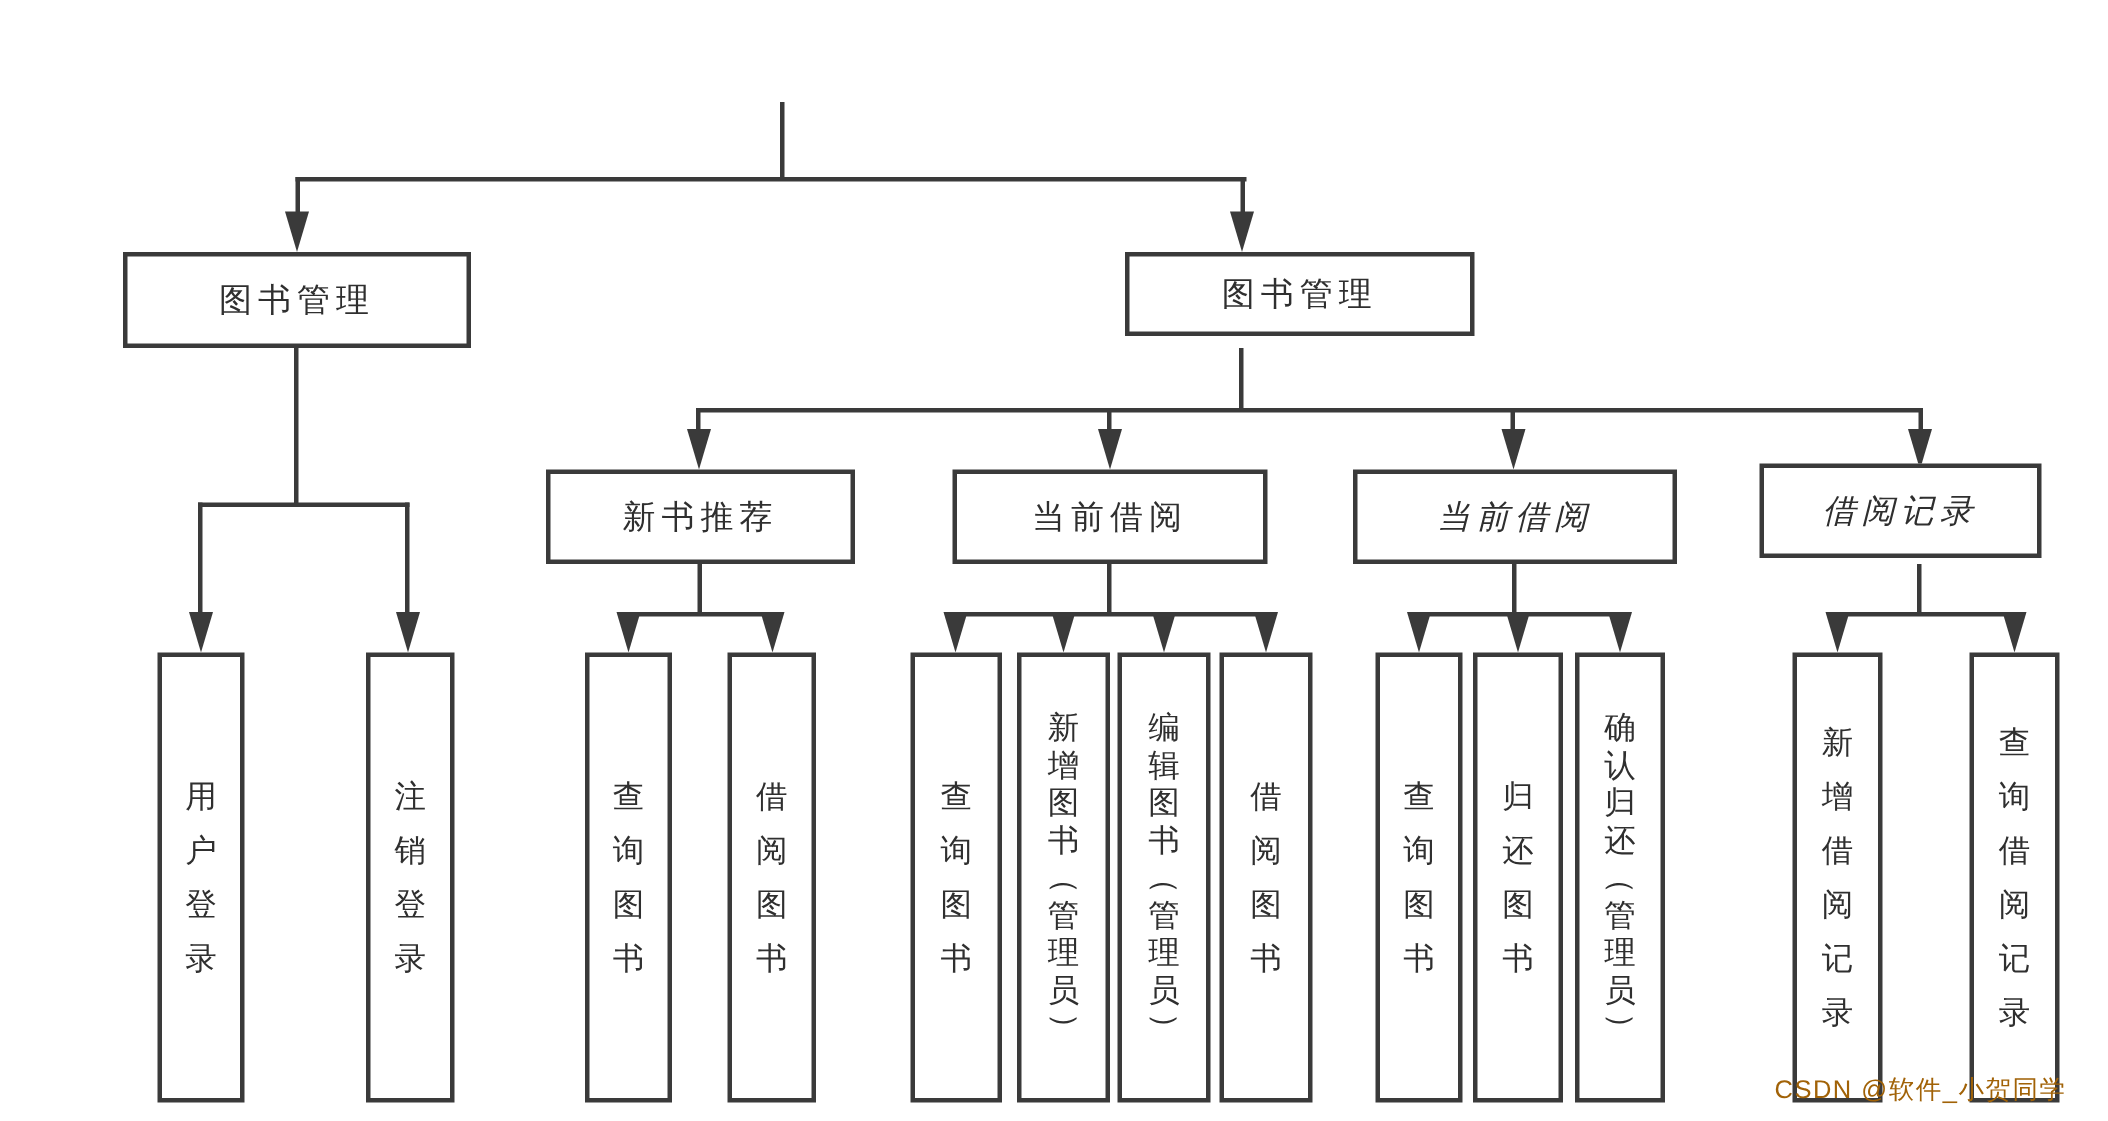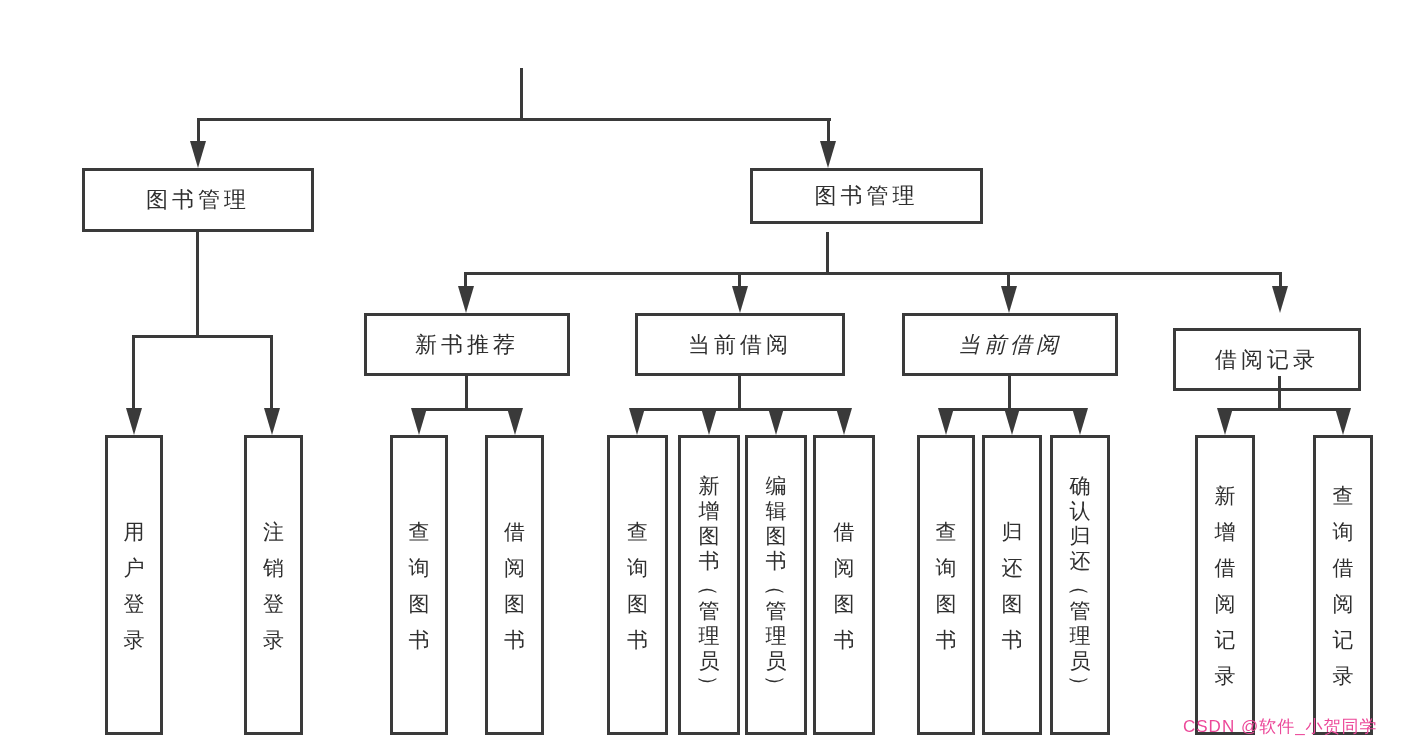--- a/index.html
+++ b/index.html
@@ -22,21 +22,21 @@
   .vchar.rot{transform:rotate(90deg);}
   .vline{position:absolute;width:3px;background:#3a3a3a;}
   .hline{position:absolute;height:3px;background:#3a3a3a;}
   .arrow{
     position:absolute;width:0;height:0;
     border-left:8px solid transparent;border-right:8px solid transparent;
     border-top:27px solid #3a3a3a;
   }
   .watermark{
     position:absolute;left:1183px;top:715px;font-size:17px;letter-spacing:1px;
-    color:#ec4899;white-space:nowrap;
+    color:#a16207;white-space:nowrap;
   }
 </style>
 </head>
 <body>
 
 <div id="stage">
 
 
   <div class="vline" style="left:520px;top:68px;height:52px;"></div>
   <div class="hline" style="left:197px;top:118px;width:634px;"></div>
@@ -62,21 +62,21 @@
   <div class="vline" style="left:1007px;top:272px;height:18px;"></div>
   <div class="vline" style="left:1279px;top:272px;height:18px;"></div>
   <div class="arrow" style="left:458px;top:286px;"></div>
   <div class="arrow" style="left:732px;top:286px;"></div>
   <div class="arrow" style="left:1001px;top:286px;"></div>
   <div class="arrow" style="left:1272px;top:286px;"></div>
 
   <div class="hbox" style="left:364px;top:313px;width:206px;height:63px;">新书推荐</div>
   <div class="hbox" style="left:635px;top:313px;width:210px;height:63px;">当前借阅</div>
   <div class="hbox" style="left:902px;top:313px;width:216px;height:63px;font-style:italic;">当前借阅</div>
-  <div class="hbox" style="left:1173px;top:328px;width:188px;height:63px;">借阅记录</div>
+  <div class="hbox" style="left:1173px;top:309px;width:188px;height:63px;font-style:italic;">借阅记录</div>
 
   <div class="vline" style="left:465px;top:376px;height:34px;"></div>
   <div class="hline" style="left:418px;top:408px;width:99px;"></div>
   <div class="arrow" style="left:411px;top:408px;"></div>
   <div class="arrow" style="left:507px;top:408px;"></div>
 
   <div class="vline" style="left:738px;top:376px;height:34px;"></div>
   <div class="hline" style="left:636px;top:408px;width:210px;"></div>
   <div class="arrow" style="left:629px;top:408px;"></div>
   <div class="arrow" style="left:701px;top:408px;"></div>

